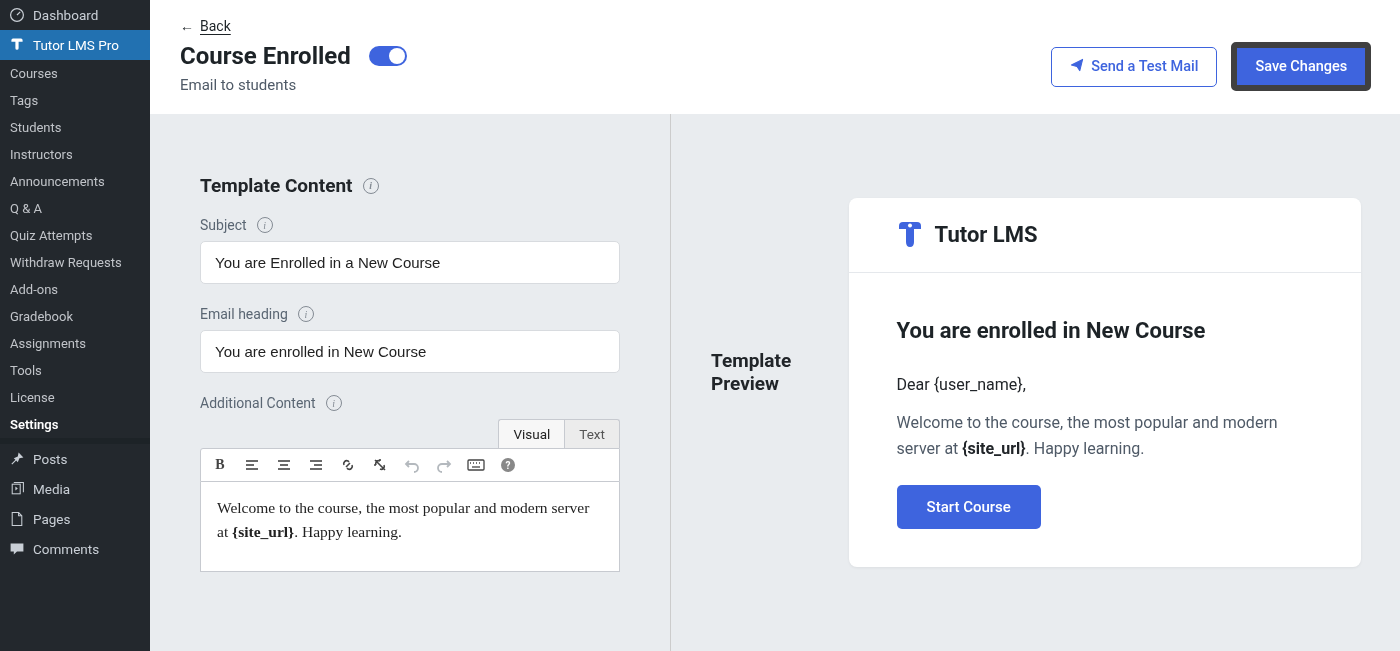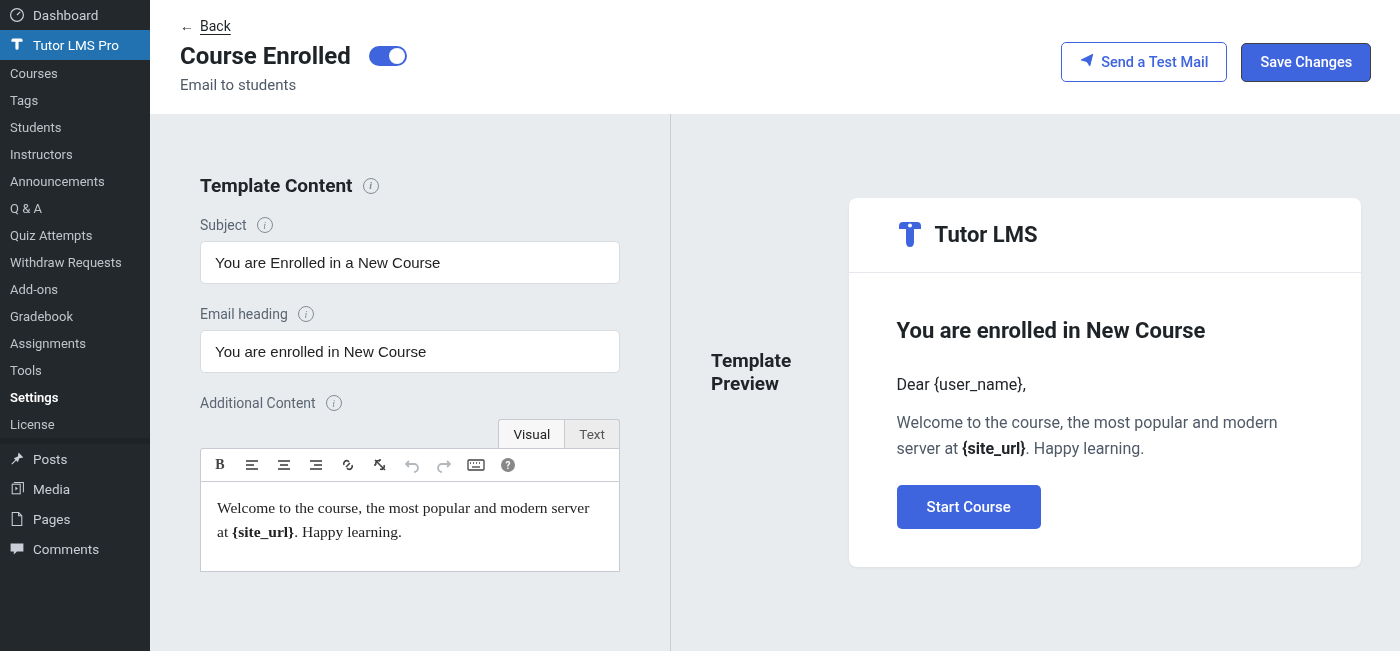--- a/index.html
+++ b/index.html
@@ -23,21 +23,21 @@
     .hdr-row { display: flex; justify-content: space-between; align-items: flex-start; }
     .hdr-left { display: flex; flex-direction: column; gap: 6px; }
     .hdr-title-row { display: flex; align-items: center; gap: 18px; }
     .page-title { font-size: 24px; font-weight: 700; color: #1d2327; }
     .toggle { width: 38px; height: 20px; background: #3e64de; border-radius: 999px; position: relative; cursor: pointer; }
     .toggle::after { content: ""; position: absolute; right: 2px; top: 2px; width: 16px; height: 16px; background: #fff; border-radius: 50%; }
     .subtitle { color: #4f5a67; font-size: 15px; }
     .hdr-actions { display: flex; gap: 14px; align-items: center; }
     .btn { padding: 10px 18px; border-radius: 5px; font-size: 14.5px; font-weight: 500; cursor: pointer; display: inline-flex; align-items: center; gap: 7px; }
     .btn-outline { background: #fff; border: 1px solid #3e64de; color: #3e64de; }
-    .btn-primary { background: #3e64de; border: 1px solid #404040; color: #fff; }
+    .btn-primary { background: #3e64de; border: 6px solid #404040; color: #fff; }
     
     .content { flex: 1; display: flex; background: #e9ecef; }
     .col { flex: 1; padding: 60px 50px 30px; }
     .col-left { }
     .col-right { border-left: 1px solid #ccc; display: flex; flex-direction: row; align-items: center; padding: 30px 40px; }
     .section-title { font-size: 19px; font-weight: 700; color: #212529; display: flex; align-items: center; gap: 10px; margin-bottom: 20px; }
     .info-icon { width: 16px; height: 16px; border: 1.5px solid #848b94; border-radius: 50%; display: inline-flex; align-items: center; justify-content: center; font-size: 10px; color: #848b94; font-style: italic; font-family: Georgia, serif; }
     .field-label { font-size: 14px; color: #5a6673; margin-bottom: 8px; display: flex; align-items: flex-start; gap: 10px; }
     .text-input { width: 420px; padding: 12px 14px; font-size: 15px; border: 1px solid #d8dbdf; border-radius: 5px; background: #fff; color: #222; margin-bottom: 22px; }
     
@@ -91,22 +91,22 @@
     <div class="sb-sub">Students</div>
     <div class="sb-sub">Instructors</div>
     <div class="sb-sub">Announcements</div>
     <div class="sb-sub">Q &amp; A</div>
     <div class="sb-sub">Quiz Attempts</div>
     <div class="sb-sub">Withdraw Requests</div>
     <div class="sb-sub">Add-ons</div>
     <div class="sb-sub">Gradebook</div>
     <div class="sb-sub">Assignments</div>
     <div class="sb-sub">Tools</div>
+    <div class="sb-sub">License</div>
     <div class="sb-sub strong">Settings</div>
-    <div class="sb-sub">License</div>
     <div class="sb-sep"></div>
     <div class="sb-item sb-top">
       <span class="sb-icon">
         <svg viewBox="0 0 20 20" width="16" height="16" fill="currentColor">
             <path d="M12 2 L18 8 L13 9 L11 14 L9 12 L4 17 L3 16 L8 11 L6 9 L11 7 Z"></path>
           </svg>
       </span>
       <span>Posts</span>
     </div>
     <div class="sb-item sb-top">

